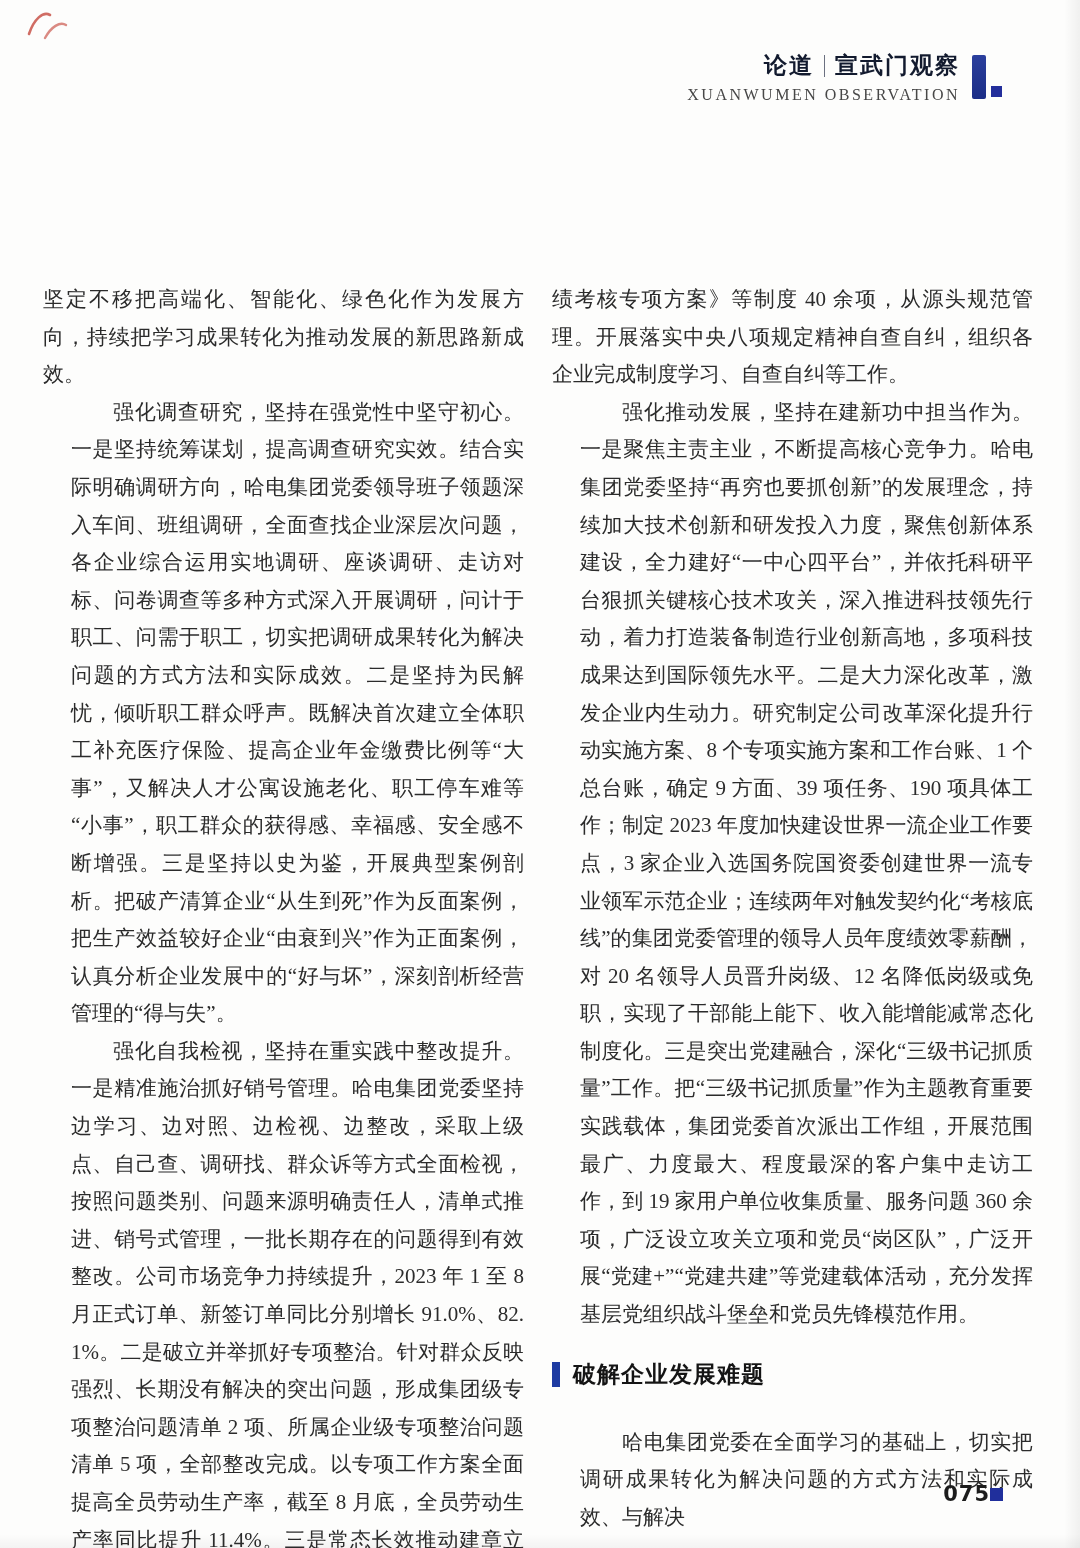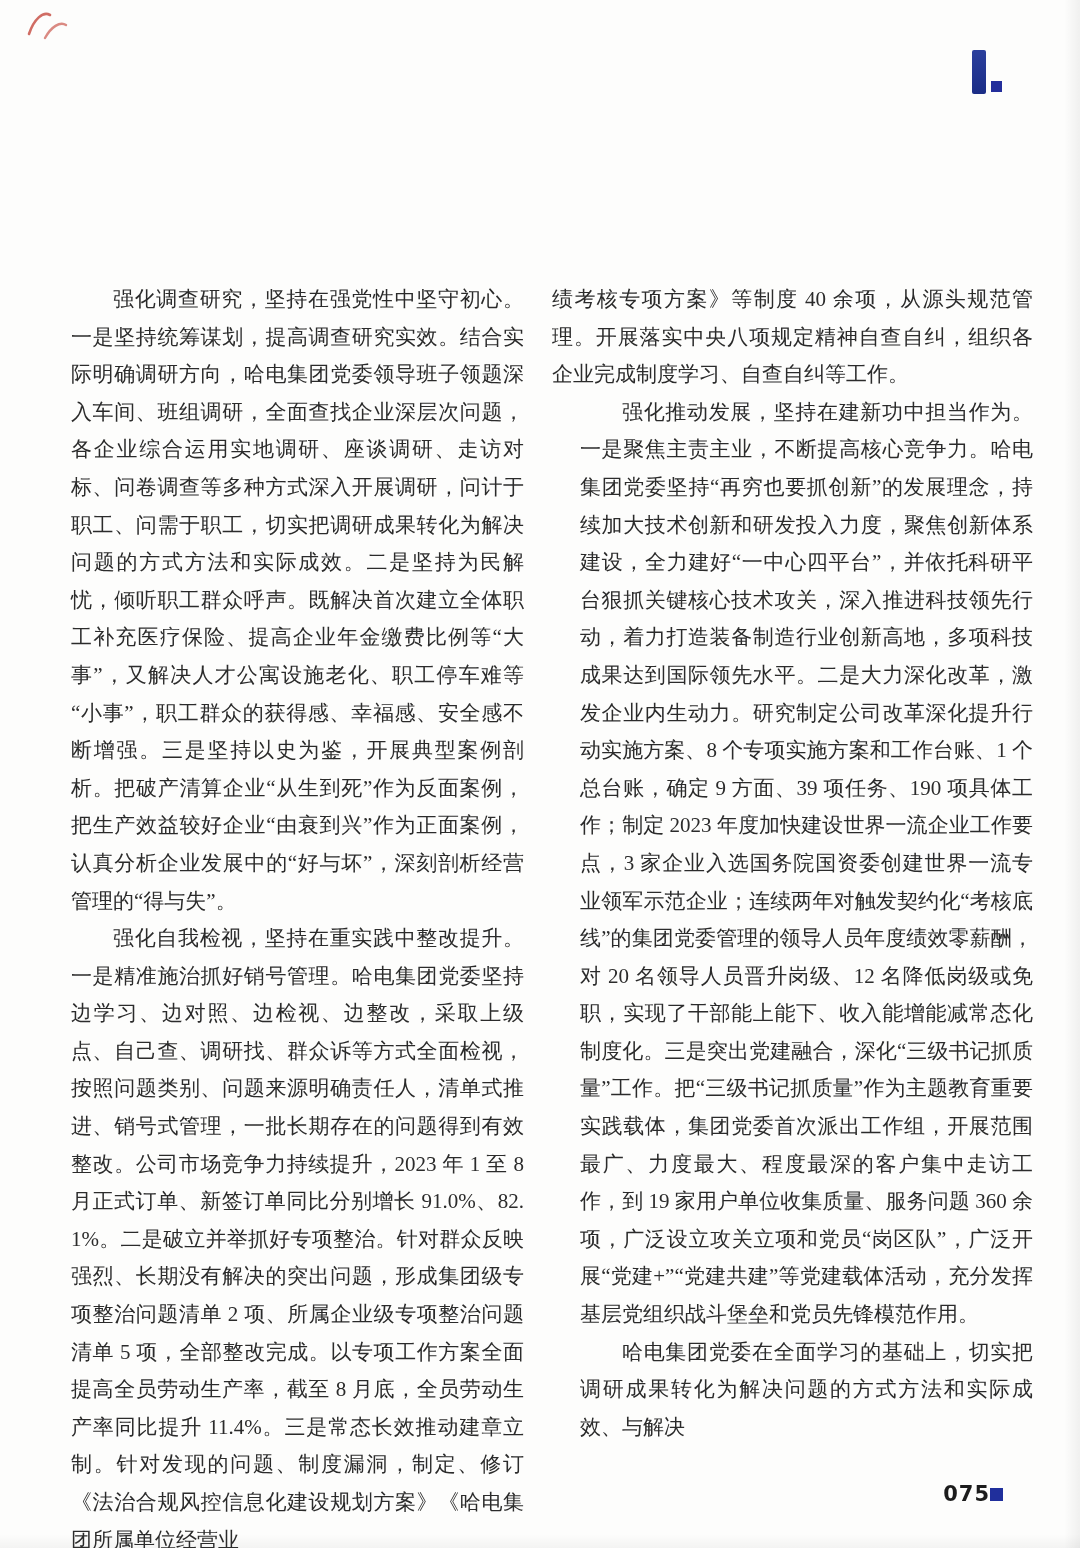--- a/index.html
+++ b/index.html
@@ -97,37 +97,50 @@
 <body>
 
 <div class="page">
 
   <svg class="pen-mark" width="46" height="40" viewBox="0 0 46 40">
     <path d="M5,30 C10,15 19,7 26,11" fill="none" stroke="#c9544a" stroke-width="2.6" stroke-linecap="round"></path>
     <path d="M21,34 C27,23 36,17 42,21" fill="none" stroke="#c9544a" stroke-width="2.4" stroke-linecap="round" opacity="0.8"></path>
   </svg>
 
   <div class="header">
+    <div class="header-text">
+      <div class="header-cn">
+        <span>论道</span>
+        <span class="header-divider"></span>
+        <span>宣武门观察</span>
+      </div>
+      <div class="header-en">XUANWUMEN OBSERVATION</div>
+    </div>
     <div class="logo">
       <div class="logo-bar"></div>
       <div class="logo-square"></div>
     </div>
   </div>
 
   <div class="columns">
 
     <div class="col">
+      <p class="noindent">坚定不移把高端化、智能化、绿色化作为发展方向，持续把学习成果转化为推动发展的新思路新成效。</p>
       <p class="indent">强化调查研究，坚持在强党性中坚守初心。一是坚持统筹谋划，提高调查研究实效。结合实际明确调研方向，哈电集团党委领导班子领题深入车间、班组调研，全面查找企业深层次问题，各企业综合运用实地调研、座谈调研、走访对标、问卷调查等多种方式深入开展调研，问计于职工、问需于职工，切实把调研成果转化为解决问题的方式方法和实际成效。二是坚持为民解忧，倾听职工群众呼声。既解决首次建立全体职工补充医疗保险、提高企业年金缴费比例等“大事”，又解决人才公寓设施老化、职工停车难等“小事”，职工群众的获得感、幸福感、安全感不断增强。三是坚持以史为鉴，开展典型案例剖析。把破产清算企业“从生到死”作为反面案例，把生产效益较好企业“由衰到兴”作为正面案例，认真分析企业发展中的“好与坏”，深刻剖析经营管理的“得与失”。</p>
       <p class="indent">强化自我检视，坚持在重实践中整改提升。一是精准施治抓好销号管理。哈电集团党委坚持边学习、边对照、边检视、边整改，采取上级点、自己查、调研找、群众诉等方式全面检视，按照问题类别、问题来源明确责任人，清单式推进、销号式管理，一批长期存在的问题得到有效整改。公司市场竞争力持续提升，2023 年 1 至 8 月正式订单、新签订单同比分别增长 91.0%、82.1%。二是破立并举抓好专项整治。针对群众反映强烈、长期没有解决的突出问题，形成集团级专项整治问题清单 2 项、所属企业级专项整治问题清单 5 项，全部整改完成。以专项工作方案全面提高全员劳动生产率，截至 8 月底，全员劳动生产率同比提升 11.4%。三是常态长效推动建章立制。针对发现的问题、制度漏洞，制定、修订《法治合规风控信息化建设规划方案》《哈电集团所属单位经营业</p>
     </div>
 
     <div class="col">
       <p class="noindent">绩考核专项方案》等制度 40 余项，从源头规范管理。开展落实中央八项规定精神自查自纠，组织各企业完成制度学习、自查自纠等工作。</p>
       <p class="indent">强化推动发展，坚持在建新功中担当作为。一是聚焦主责主业，不断提高核心竞争力。哈电集团党委坚持“再穷也要抓创新”的发展理念，持续加大技术创新和研发投入力度，聚焦创新体系建设，全力建好“一中心四平台”，并依托科研平台狠抓关键核心技术攻关，深入推进科技领先行动，着力打造装备制造行业创新高地，多项科技成果达到国际领先水平。二是大力深化改革，激发企业内生动力。研究制定公司改革深化提升行动实施方案、8 个专项实施方案和工作台账、1 个总台账，确定 9 方面、39 项任务、190 项具体工作；制定 2023 年度加快建设世界一流企业工作要点，3 家企业入选国务院国资委创建世界一流专业领军示范企业；连续两年对触发契约化“考核底线”的集团党委管理的领导人员年度绩效零薪酬，对 20 名领导人员晋升岗级、12 名降低岗级或免职，实现了干部能上能下、收入能增能减常态化制度化。三是突出党建融合，深化“三级书记抓质量”工作。把“三级书记抓质量”作为主题教育重要实践载体，集团党委首次派出工作组，开展范围最广、力度最大、程度最深的客户集中走访工作，到 19 家用户单位收集质量、服务问题 360 余项，广泛设立攻关立项和党员“岗区队”，广泛开展“党建+”“党建共建”等党建载体活动，充分发挥基层党组织战斗堡垒和党员先锋模范作用。</p>
 
+      <h2 class="section-heading">
+        <span class="hbar"></span>
+        <span>破解企业发展难题</span>
+      </h2>
 
       <p class="indent">哈电集团党委在全面学习的基础上，切实把调研成果转化为解决问题的方式方法和实际成效、与解决</p>
     </div>
 
   </div>
 
   <div class="footer">
     <span class="page-number">075</span>
     <span class="footer-square"></span>
   </div>

